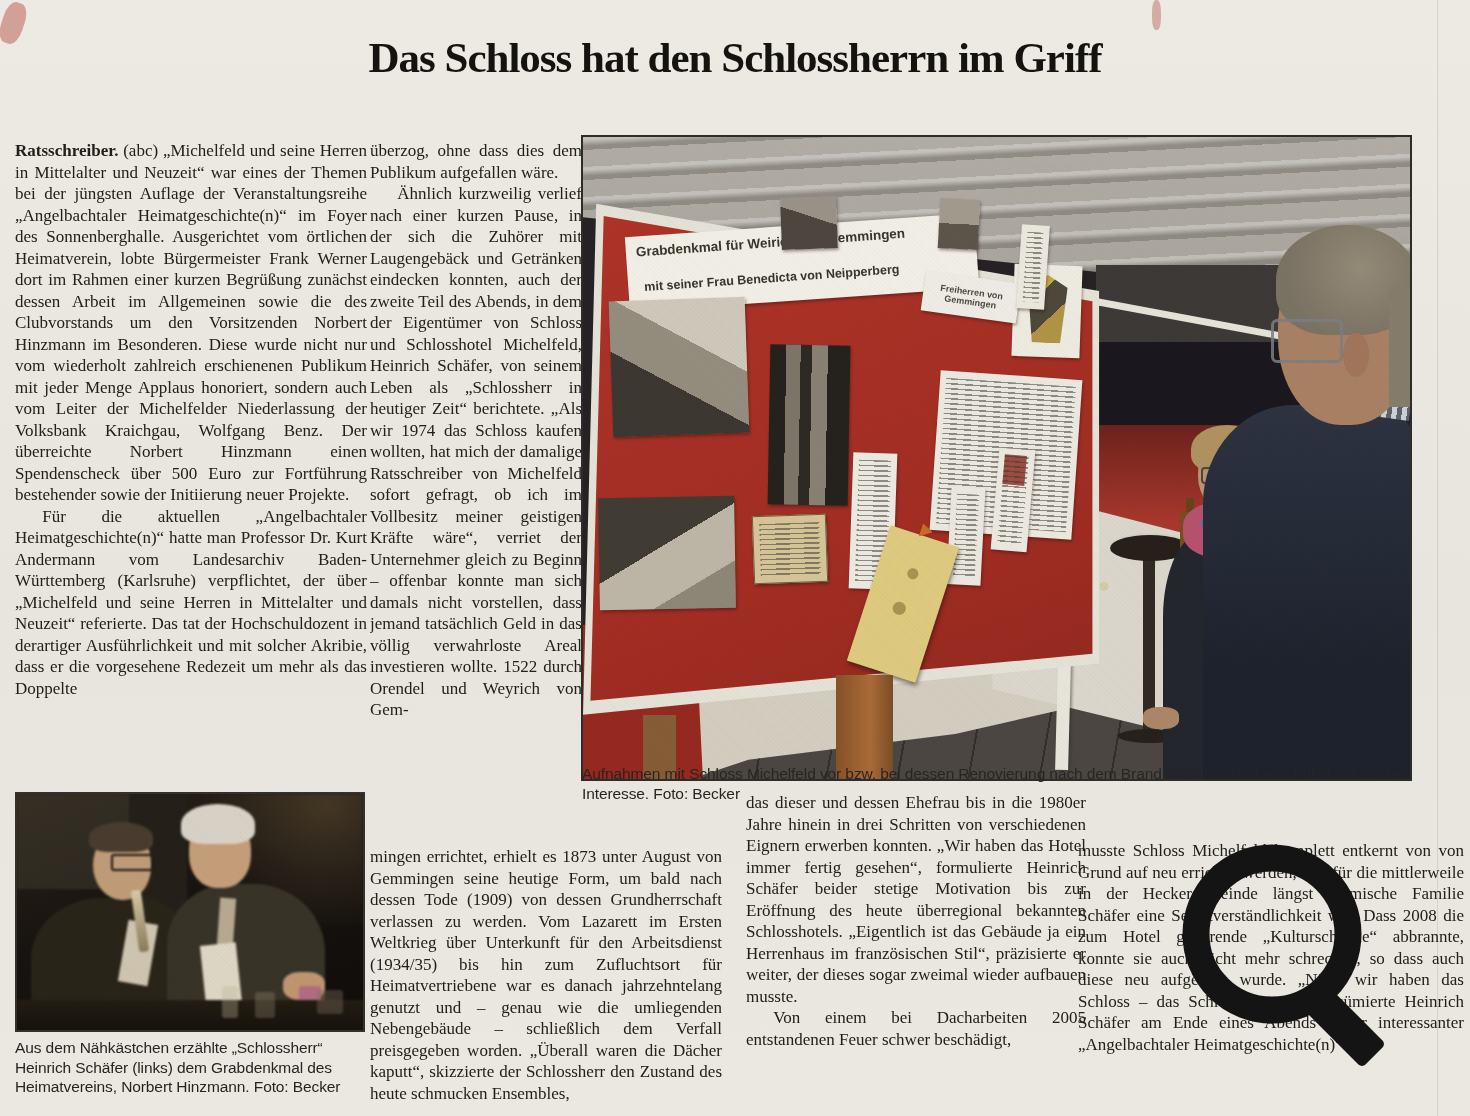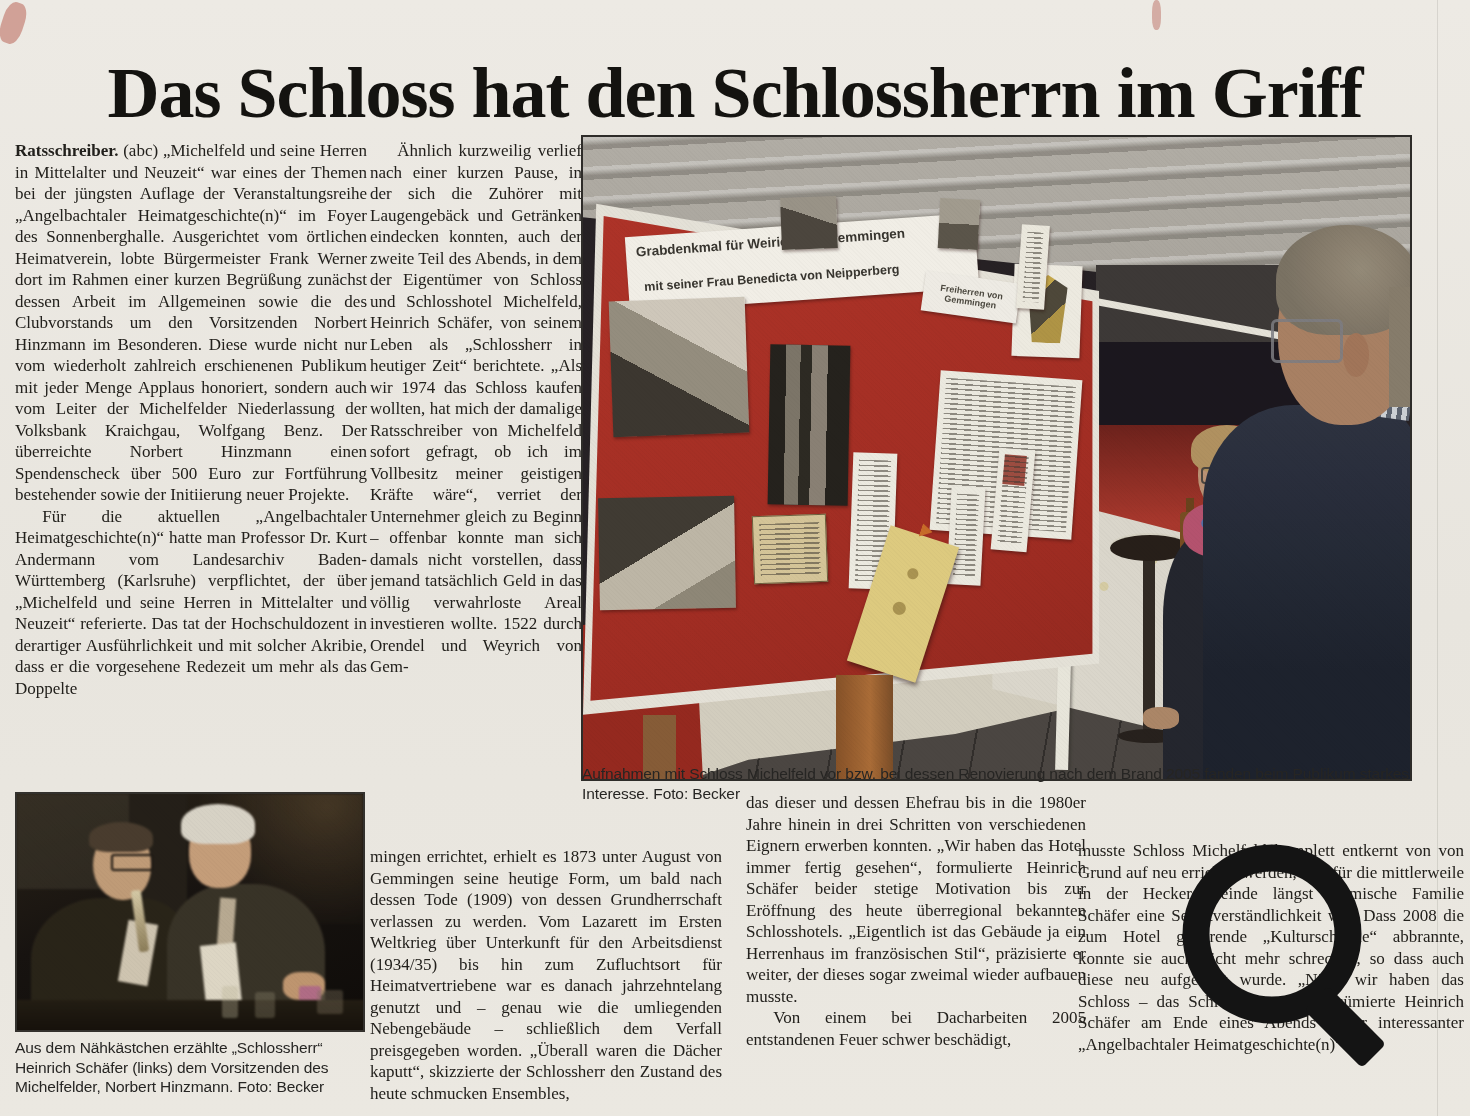--- a/index.html
+++ b/index.html
@@ -1,21 +1,21 @@
 <!DOCTYPE html>
 <html lang="de"><head>
 <meta charset="utf-8">
 <style>
   html,body{margin:0;padding:0;background:#e9e6e0;}
   #page{position:relative;width:1470px;height:1116px;overflow:hidden;
         background:linear-gradient(180deg,#edeae4 0%,#e8e5de 55%,#ebe8e1 100%);
         font-family:"Liberation Serif",serif;color:#22201c;hyphens:auto;-webkit-hyphens:auto;}
   
   .headline{position:absolute;left:0;top:4px;width:1470px;text-align:center;
-            font-size:72px;font-weight:700;letter-spacing:-1px;color:#141310;
+            font-size:43px;font-weight:700;letter-spacing:-1px;color:#141310;
             font-family:"Liberation Serif",serif;}
   .subheadline{position:absolute;left:0;top:88px;width:1470px;text-align:center;
             font-size:24px;font-weight:700;font-style:italic;color:#1c1b18;}
   
   .col{position:absolute;font-size:17px;line-height:21.5px;text-align:justify;overflow:hidden;}
   .col p{margin:0;}
   .col p.ind{text-indent:1.6em;}
   .lead{font-weight:700;}
   #col1{left:15px;top:140px;width:352px;height:648px;}
   #col2a{left:370px;top:140px;width:212px;height:706px;}
@@ -185,20 +185,21 @@
   <h1 class="headline">Das Schloss hat den Schlossherrn im Griff</h1>
 
   <div id="col1" class="col">
     <p><span class="lead">Ratsschreiber.</span>
        <span>(abc)</span>
        <span>„Michelfeld und seine Herren in Mittelalter und Neuzeit“ war eines der Themen bei der jüngsten Auflage der Veranstaltungsreihe „Angelbachtaler Heimatgeschichte(n)“ im Foyer des Sonnenberghalle. Ausgerichtet vom örtlichen Heimatverein, lobte Bürgermeister Frank Werner dort im Rahmen einer kurzen Begrüßung zunächst dessen Arbeit im Allgemeinen sowie die des Clubvorstands um den Vorsitzenden Norbert Hinzmann im Besonderen. Diese wurde nicht nur vom wiederholt zahlreich erschienenen Publikum mit jeder Menge Applaus honoriert, sondern auch vom Leiter der Michelfelder Niederlassung der Volksbank Kraichgau, Wolfgang Benz. Der überreichte Norbert Hinzmann einen Spendenscheck über 500 Euro zur Fortführung bestehender sowie der Initiierung neuer Projekte.</span></p>
     <p class="ind"><span>Für die aktuellen „Angelbachtaler Heimatgeschichte(n)“ hatte man Professor Dr. Kurt Andermann vom Landesarchiv Baden-Württemberg (Karlsruhe) verpflichtet, der über „Michelfeld und seine Herren in Mittelalter und Neuzeit“ referierte. Das tat der Hochschuldozent in derartiger Ausführlichkeit und mit solcher Akribie, dass er die vorgesehene Redezeit um mehr als das Doppelte</span></p>
   </div>
 
   <div id="col2a" class="col">
+    <p><span>überzog, ohne dass dies dem Publikum aufgefallen wäre.</span></p>
     <p class="ind"><span>Ähnlich kurzweilig verlief nach einer kurzen Pause, in der sich die Zuhörer mit Laugengebäck und Getränken eindecken konnten, auch der zweite Teil des Abends, in dem der Eigentümer von Schloss und Schlosshotel Michelfeld, Heinrich Schäfer, von seinem Leben als „Schlossherr in heutiger Zeit“ berichtete. „Als wir 1974 das Schloss kaufen wollten, hat mich der damalige Ratsschreiber von Michelfeld sofort gefragt, ob ich im Vollbesitz meiner geistigen Kräfte wäre“, verriet der Unternehmer gleich zu Beginn – offenbar konnte man sich damals nicht vorstellen, dass jemand tatsächlich Geld in das völlig verwahrloste Areal investieren wollte. 1522 durch Orendel und Weyrich von Gem-</span></p>
   </div>
 
   <div id="col2b" class="col">
     <p><span>mingen errichtet, erhielt es 1873 unter August von Gemmingen seine heutige Form, um bald nach dessen Tode (1909) von dessen Grundherrschaft verlassen zu werden. Vom Lazarett im Ersten Weltkrieg über Unterkunft für den Arbeitsdienst (1934/35) bis hin zum Zufluchtsort für Heimatvertriebene war es danach jahrzehntelang genutzt und – genau wie die umliegenden Nebengebäude – schließlich dem Verfall preisgegeben worden. „Überall waren die Dächer kaputt“, skizzierte der Schlossherr den Zustand des heute schmucken Ensembles,</span></p>
   </div>
 
   <div id="col3" class="col">
     <p><span>das dieser und dessen Ehefrau bis in die 1980er Jahre hinein in drei Schritten von verschiedenen Eignern erwerben konnten. „Wir haben das Hotel immer fertig gesehen“, formulierte Heinrich Schäfer beider stetige Motivation bis zur Eröffnung des heute überregional bekannten Schlosshotels. „Eigentlich ist das Gebäude ja ein Herrenhaus im französischen Stil“, präzisierte er weiter, der dieses sogar zweimal wieder aufbauen musste.</span></p>
     <p class="ind"><span>Von einem bei Dacharbeiten 2005 entstandenen Feuer schwer beschädigt,</span></p>
@@ -285,20 +286,20 @@
       <div class="lp m2-paper"></div>
       <div class="lp m2-hand"></div>
       <div class="lp lp-cup"></div>
       <div class="lp lp-table"></div>
       <div class="lp lp-g1"></div>
       <div class="lp lp-g2"></div>
       <div class="lp lp-g3"></div>
     </div>
     <div class="grain"></div>
   </div>
-  <div id="caption-left" class="caption">Aus dem Nähkästchen erzählte „Schlossherr“ Heinrich Schäfer (links) dem Vorsitzenden des Michelfelder, Norbert Hinzmann. Foto: Becker</div>
+  <div id="caption-left" class="caption">Aus dem Nähkästchen erzählte „Schlossherr“ Heinrich Schäfer (links) dem Grabdenkmal des Heimatvereins, Norbert Hinzmann. Foto: Becker</div>
 
   <svg id="magnifier" viewBox="0 0 230 245" xmlns="http://www.w3.org/2000/svg">
     <circle cx="109" cy="100" r="76" fill="none" stroke="#141414" stroke-width="27"></circle>
     <rect x="165" y="152" width="34" height="82" rx="5" fill="#141414" transform="rotate(-45 182 193)"></rect>
   </svg>
 
 </div>
 
 </body></html>

